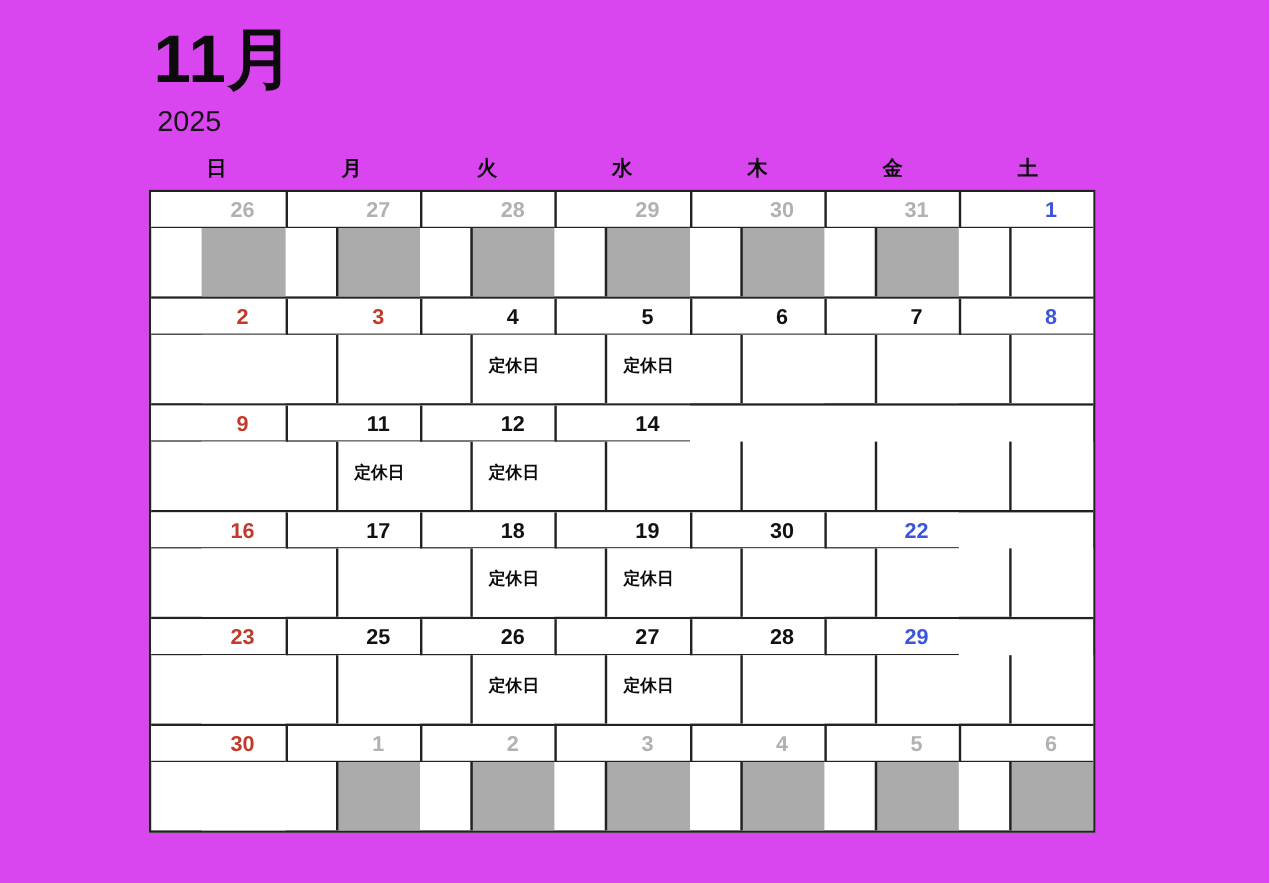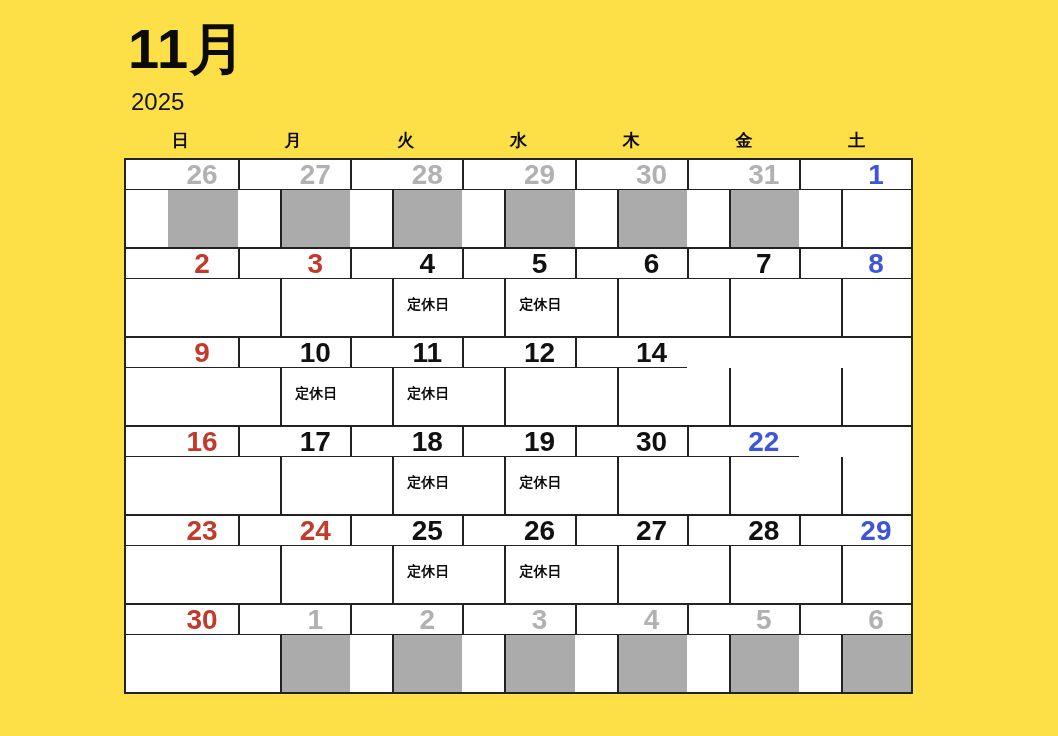--- a/index.html
+++ b/index.html
@@ -12,21 +12,21 @@
   }
   * { box-sizing: border-box; }
   html, body {
     margin: 0; padding: 0;
     width: 1058px; height: 736px;
     background: #ffffff;
     font-family: "Liberation Sans", "DejaVu Sans", sans-serif;
     color: var(--ink);
     overflow: hidden;
   }
-  .page { position: relative; width: 1058px; height: 736px; background: #fde047; }
+  .page { position: relative; width: 1058px; height: 736px; background: #d946ef; }
 
   .month-title {
     position: absolute; left: 128px; top: 18px;
     font-size: 56px; font-weight: 800; letter-spacing: 1px; color: #0b0b0b;
     line-height: 1.1;
   }
   .year-label {
     position: absolute; left: 131px; top: 88px;
     font-size: 24px; font-weight: 400; color: #141414;
   }
@@ -44,21 +44,21 @@
     position: absolute; left: 124px; top: 158px; width: 789px;
     border: 2px solid var(--border);
     background: #fff;
   }
   .week:not(:first-child) { border-top: 2px solid var(--border); }
   .row { display: grid; grid-template-columns: repeat(7, 1fr); }
   .cell + .cell { border-left: 2px solid var(--border); }
 
   .date-row .cell {
     height: 30px; line-height: 30px;
-    text-align: center; font-size: 28px; font-weight: 700;
+    text-align: center; font-size: 18px; font-weight: 700;
     background: #fff; color: var(--ink);
     border-bottom: 1.5px solid var(--border);
     padding-left: 40px;
   }
   .note-row .cell {
     height: 57px;
     display: flex; justify-content: center; align-items: flex-start;
     padding-top: 16px;
     background: #fff;
     margin-left: 42px;
@@ -134,21 +134,20 @@
             <span class="closed-label">定休日</span>
           </div>
           <div class="cell"></div>
           <div class="cell"></div>
           <div class="cell"></div>
         </div>
       </div>
       <div class="week">
         <div class="row date-row">
           <div class="cell tone-red">9</div>
-          <div class="cell tone-black">10</div>
           <div class="cell tone-black">11</div>
           <div class="cell tone-black">12</div>
           <div class="cell tone-black">14</div>
         </div>
         <div class="row note-row">
           <div class="cell"></div>
           <div class="cell">
             <span class="closed-label">定休日</span>
           </div>
           <div class="cell">
@@ -179,21 +178,20 @@
             <span class="closed-label">定休日</span>
           </div>
           <div class="cell"></div>
           <div class="cell"></div>
           <div class="cell"></div>
         </div>
       </div>
       <div class="week">
         <div class="row date-row">
           <div class="cell tone-red">23</div>
-          <div class="cell tone-red">24</div>
           <div class="cell tone-black">25</div>
           <div class="cell tone-black">26</div>
           <div class="cell tone-black">27</div>
           <div class="cell tone-black">28</div>
           <div class="cell tone-blue">29</div>
         </div>
         <div class="row note-row">
           <div class="cell"></div>
           <div class="cell"></div>
           <div class="cell">

